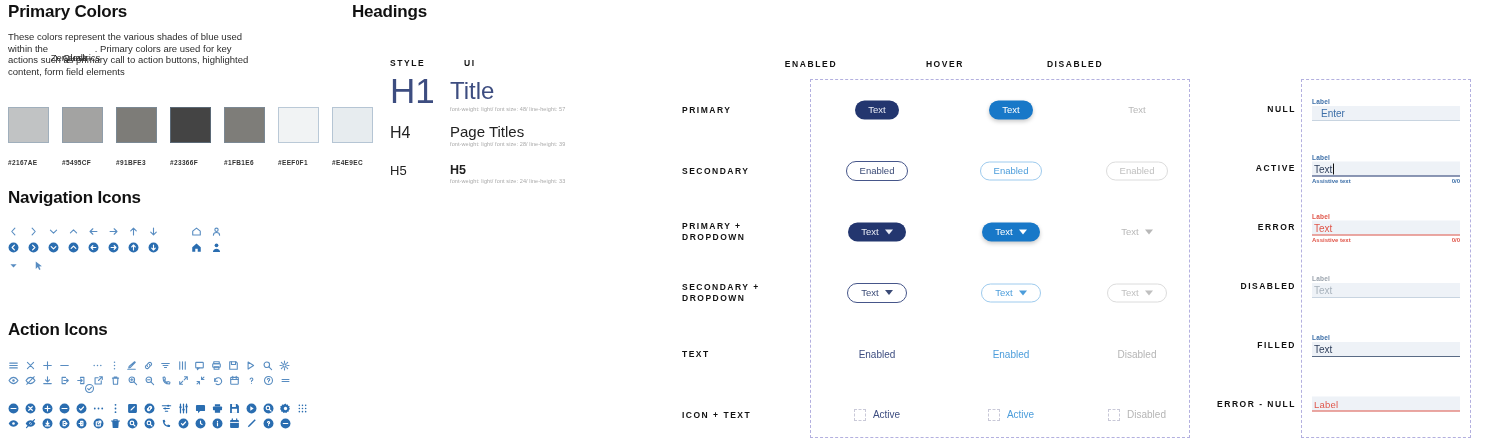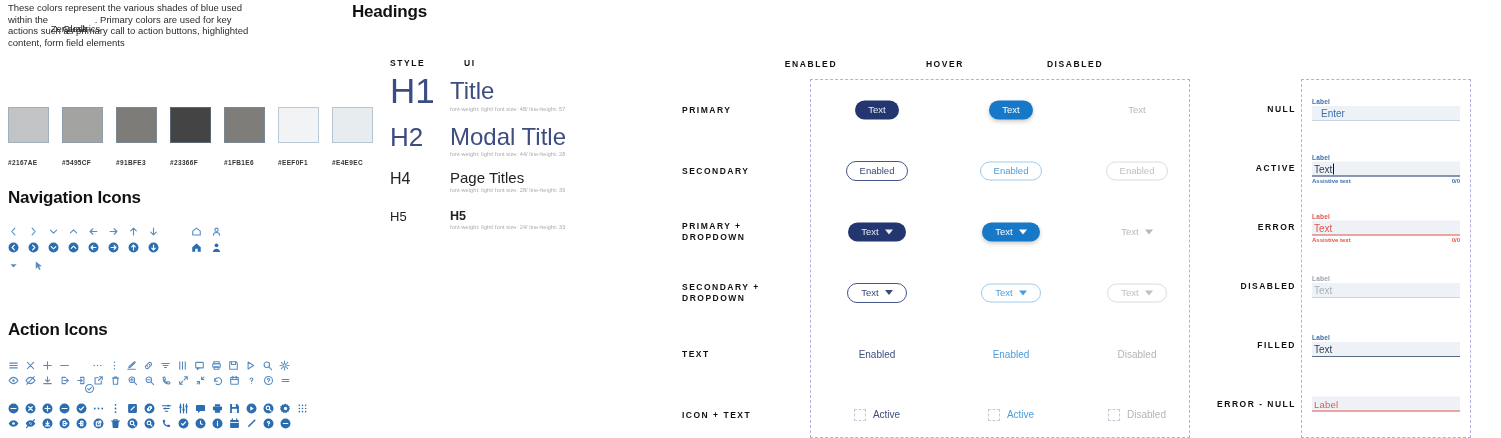--- a/index.html
+++ b/index.html
@@ -148,20 +148,21 @@
   .ul-light  { border-bottom-color:#c8d4e0; }
   .caret-bar {
     display:inline-block; width:1px; height:11px; background:#111;
     vertical-align:-2px; margin-left:1px;
   }
 </style>
 </head>
 <body>
 
 <section class="panel" id="primary-colors">
+  <div class="sec-title">Primary Colors</div>
 
   <div class="desc-wrap">
     <div class="desc-line body-copy" style="top:0;">These colors represent the various shades of blue used</div>
     <div class="desc-line body-copy" style="top:11.6px;">
       <span>within the </span><span style="position:relative;display:inline-block;width:44px;"><span class="overlap-a" style="left:0;">Zendesk</span><span class="overlap-b" style="left:0;">Qualtrics</span></span><span>. Primary colors are used for key</span>
     </div>
     <div class="desc-line body-copy" style="top:23.2px;">actions such as primary call to action buttons, highlighted</div>
     <div class="desc-line body-copy" style="top:34.8px;">content, form field elements</div>
   </div>
 
@@ -781,27 +782,20 @@
 <section class="panel" id="headings">
   <div class="sec-title">Headings</div>
   <div style="position:absolute;top:56px;left:38px;" class="col-head">STYLE</div>
   <div style="position:absolute;top:56px;left:112px;" class="col-head">UI</div>
   <div class="head-cols" id="heading-rows" style="top:74px;">
       <div class="hrow" style="margin-bottom: 12px;">
         <div class="hstyle h1-style">H1</div>
         <div class="hui">
           <div class="h1-ui">Title</div>
           <div class="hspec">font-weight: light/ font size: 48/ line-height: 57</div>
-        </div>
-      </div>
-      <div class="hrow" style="margin-bottom: 13px;">
-        <div class="hstyle h2-style">H2</div>
-        <div class="hui">
-          <div class="h2-ui">Modal Title</div>
-          <div class="hspec">font-weight: light/ font size: 44/ line-height: 28</div>
         </div>
       </div>
       <div class="hrow" style="margin-bottom: 17px;">
         <div class="hstyle h4-style">H4</div>
         <div class="hui">
           <div class="h4-ui">Page Titles</div>
           <div class="hspec">font-weight: light/ font size: 28/ line-height: 39</div>
         </div>
       </div>
       <div class="hrow" style="margin-bottom: 0px;">

